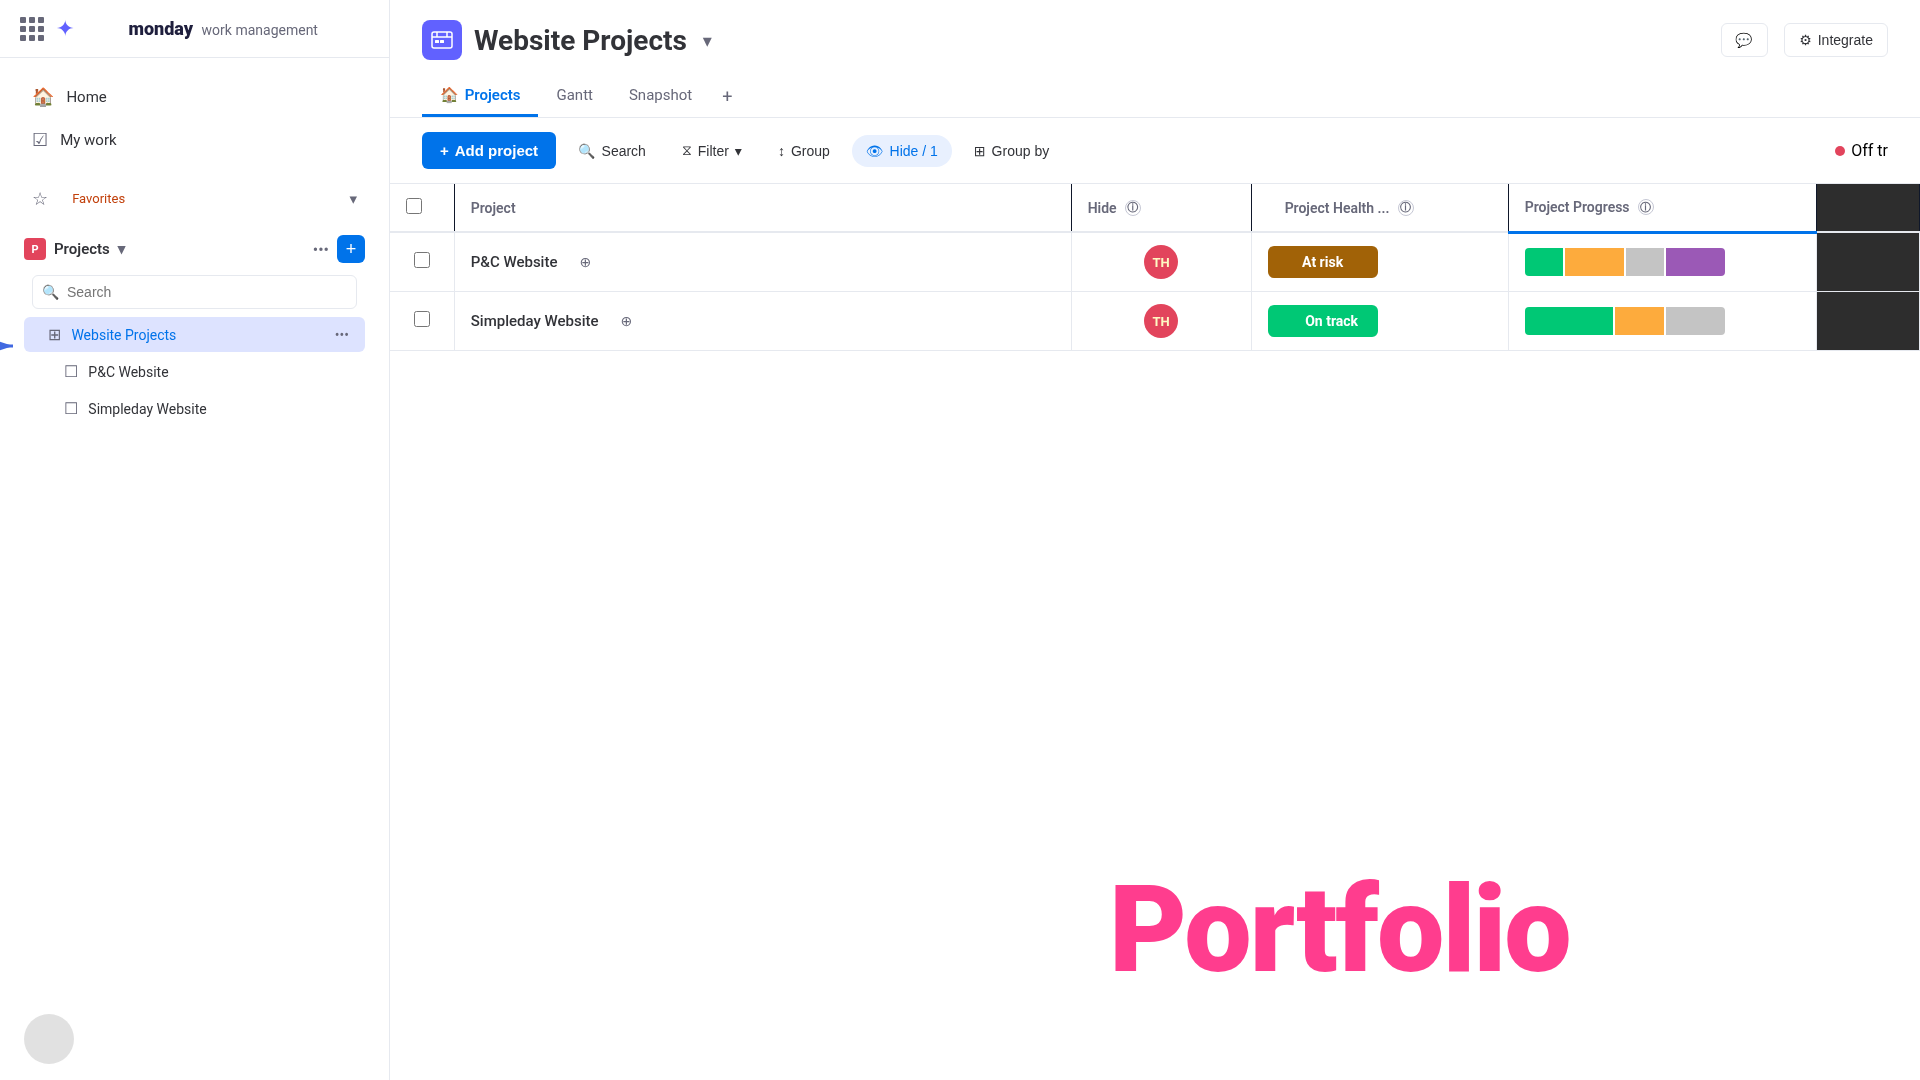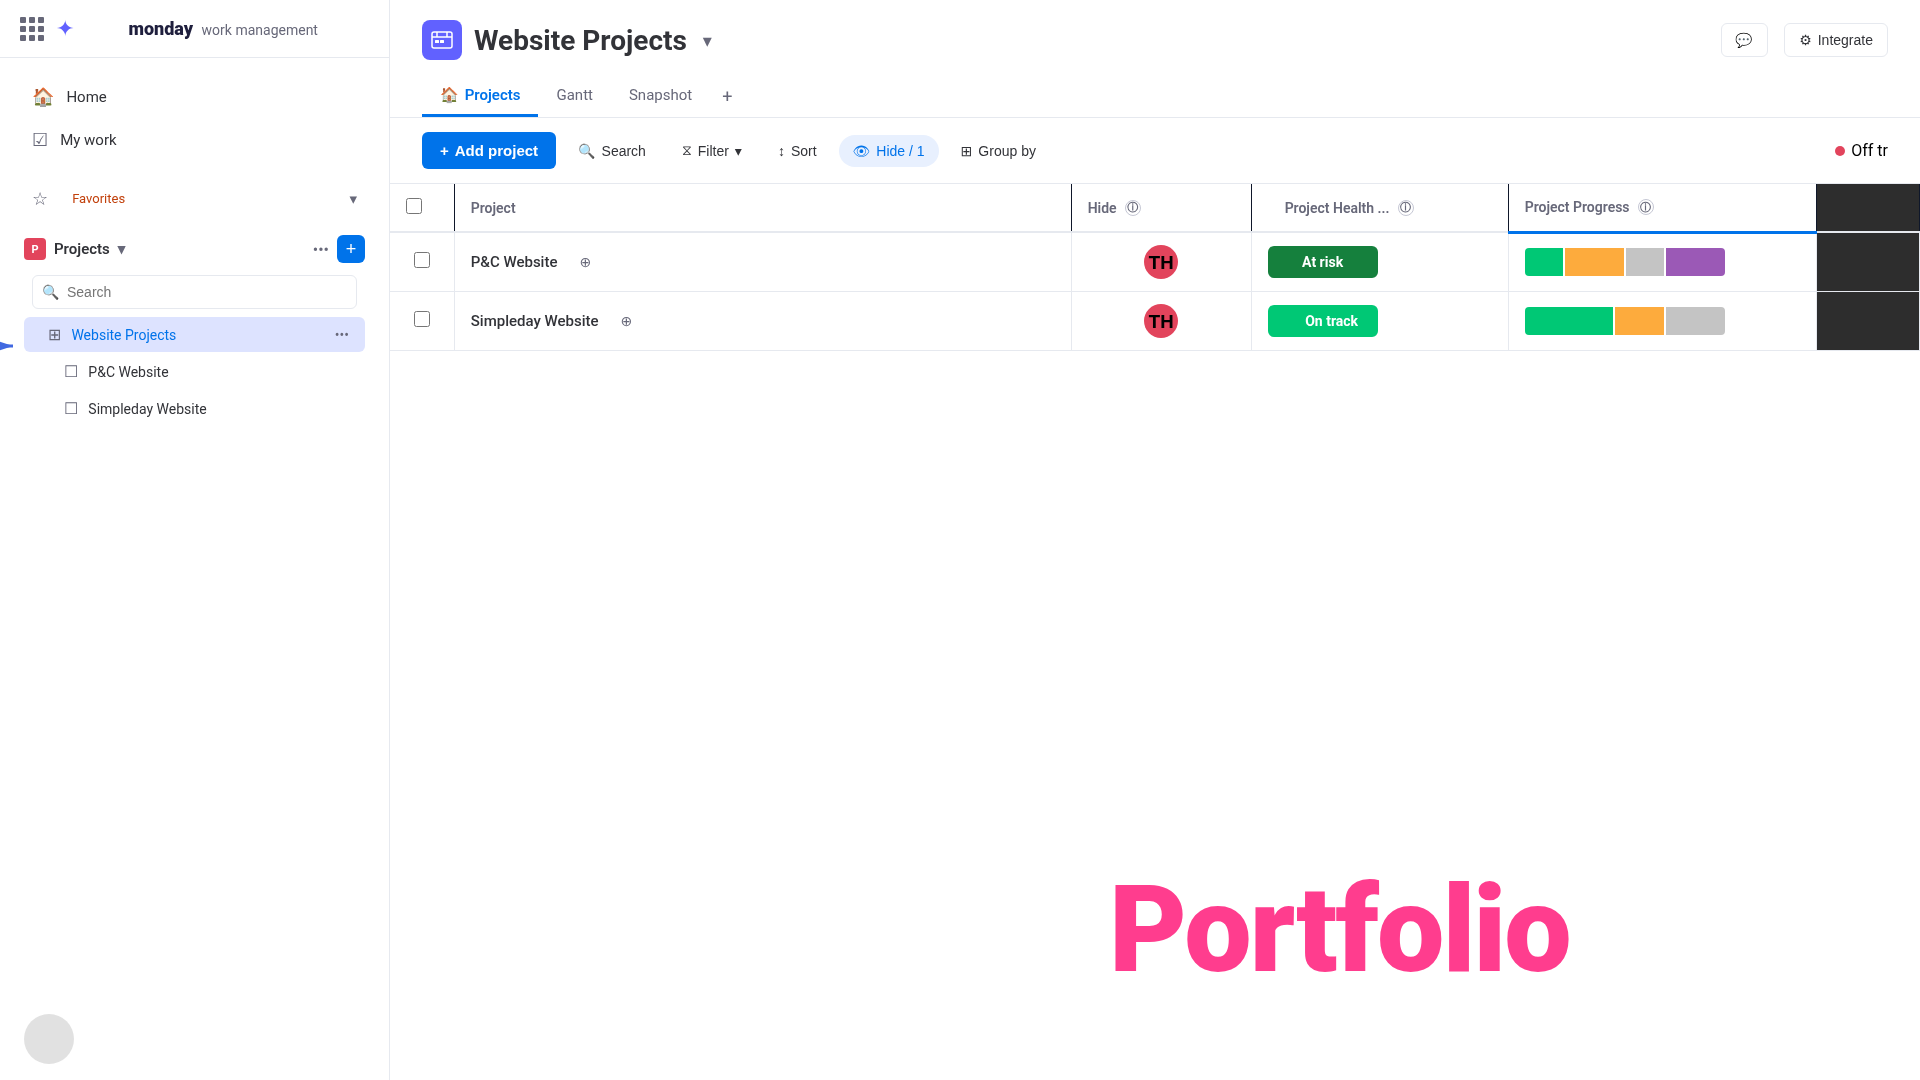--- a/index.html
+++ b/index.html
@@ -70,24 +70,24 @@
     .table th.health-col { width: 200px; padding-left: 33px; }
     .table th.progress-col { width: 240px; border-bottom: 3px solid #0073ea; }
     .table td { padding: 12px 16px; border-bottom: 1px solid #e6e9ef; border-right: 1px solid #e6e9ef; vertical-align: middle; }
 
     .checkbox-cell { width: 50px; text-align: center; }
     .row-checkbox { width: 16px; height: 16px; cursor: pointer; }
 
     .project-name { font-size: 15px; color: #323338; font-weight: 500; }
     .add-sub-btn { color: #676879; font-size: 14px; cursor: pointer; background: none; border: none; padding: 2px 6px; margin-left: 8px; }
 
-    .owner-avatar { width: 34px; height: 34px; border-radius: 50%; background: #e2445c; color: #000000; font-size: 19px; font-weight: 700; display: flex; align-items: center; justify-content: center; margin: 0 auto; }
+    .owner-avatar { width: 34px; height: 34px; border-radius: 50%; background: #e2445c; color: #fef9c3; font-size: 13px; font-weight: 700; display: flex; align-items: center; justify-content: center; margin: 0 auto; }
 
     .health-badge { border-radius: 6px; padding: 8px 18px; font-size: 14px; font-weight: 700; color: white; text-align: center; cursor: pointer; display: inline-block; min-width: 110px; }
-    .health-at-risk { background: #15803d; }
+    .health-at-risk { background: #a16207; }
     .health-on-track { background: #00c875; padding-left: 36px; }
 
     .progress-bar-container { display: flex; gap: 2px; height: 28px; border-radius: 4px; overflow: hidden; width: 200px; }
     .progress-segment { height: 100%; }
 
     
     .info-icon { display: inline-flex; align-items: center; justify-content: center; width: 16px; height: 16px; border-radius: 50%; border: 1px solid #c5c7d4; color: #676879; font-size: 11px; margin-left: 4px; cursor: pointer; }
 
     
     .portfolio-overlay { position: absolute; bottom: 80px; left: 50%; transform: translateX(-10%); font-size: 120px; font-weight: 900; color: #ff3d8e; letter-spacing: -2px; pointer-events: none; z-index: 10; }
@@ -242,21 +242,21 @@
       <span>🔍</span>
       <span>Search</span>
     </button>
     <button class="toolbar-btn">
       <span>⧖</span>
       <span>Filter</span>
       <span>▾</span>
     </button>
     <button class="toolbar-btn">
       <span>↕</span>
-      <span>Sort</span>
+      <span>Group</span>
     </button>
     <button class="toolbar-btn toolbar-btn-hide">
       <span>👁</span>
       <span>Hide / 1</span>
     </button>
     <button class="toolbar-btn">
       <span>⊞</span>
       <span>Group by</span>
     </button>
     <div style="margin-left:auto;display:flex;align-items:center;gap:6px;">

